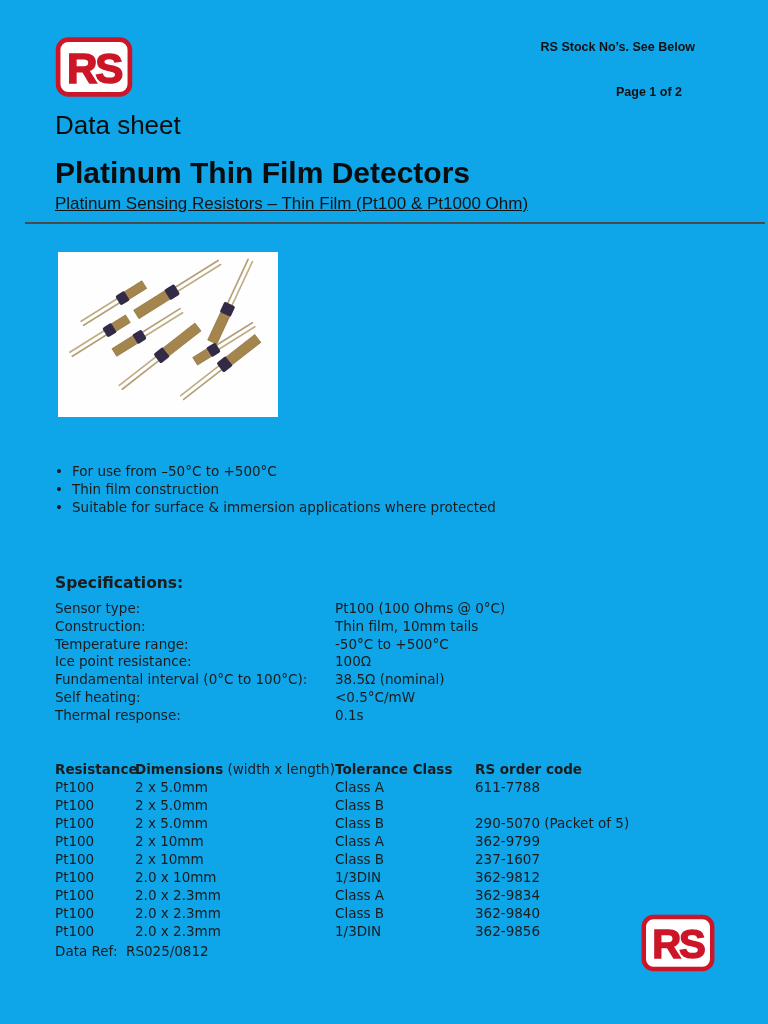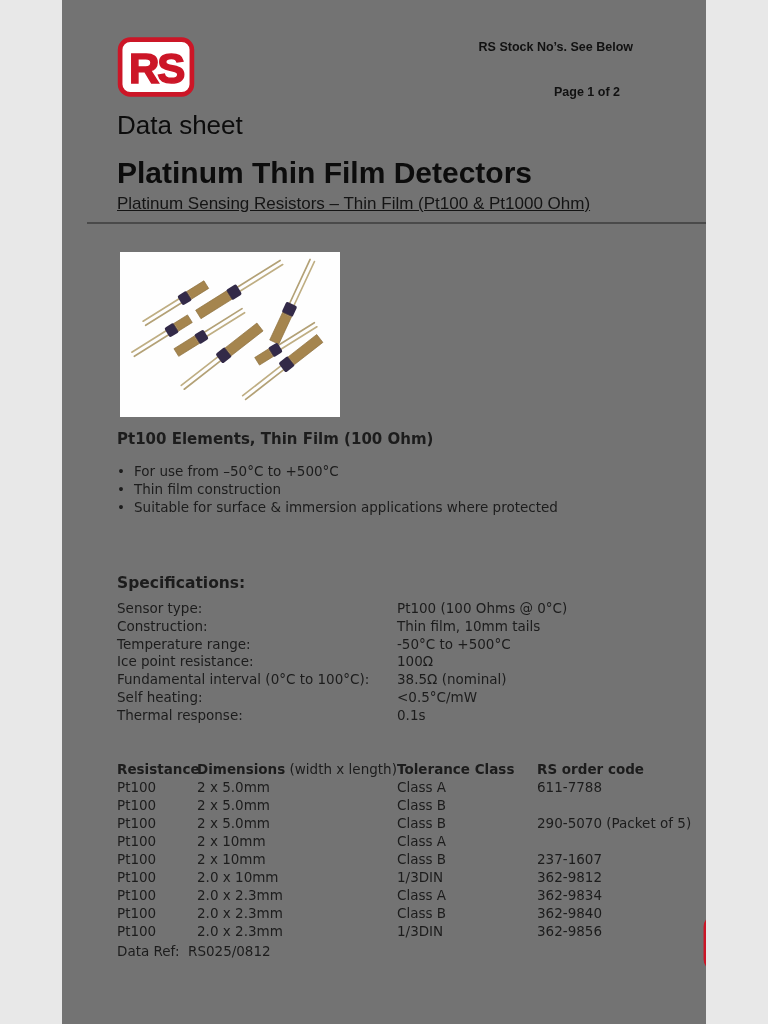--- a/index.html
+++ b/index.html
@@ -1,16 +1,16 @@
 <!DOCTYPE html>
 <html><head>
 <meta charset="utf-8">
 <style>
   html,body{margin:0;padding:0;background:#e8e8e8;}
-  .page{position:relative;width:644px;height:1024px;background:#737373;margin:0 auto;
+  .page{position:relative;width:768px;height:1024px;background:#0ea5e9;margin:0 auto;
         font-family:"DejaVu Sans",sans-serif;color:#1c1c1c;overflow:hidden;}
 
   .logo{position:absolute;}
   .logo-top{left:55px;top:32px;width:78px;height:70px;}
   .logo-bottom{left:640px;top:914px;width:76px;height:58px;}
 
   .hdr-right{position:absolute;right:73px;text-align:right;font-weight:bold;font-size:12.5px;
              font-family:"Liberation Sans",sans-serif;color:#111;}
   .stock-note{top:40px;}
   .page-num{top:85px;right:86px;}
@@ -114,21 +114,20 @@
       </g>
       <g transform="translate(162,116) rotate(-38)">
         <line x1="-48" y1="-2.4" x2="0" y2="-2.4" stroke="#bfae83" stroke-width="1.7"></line>
         <line x1="-48" y1="2.4" x2="0" y2="2.4" stroke="#b3a176" stroke-width="1.7"></line>
         <rect x="0" y="-6" width="12" height="12" rx="2" fill="#332a48"></rect>
         <rect x="12" y="-5" width="36" height="10" fill="#a5854e" stroke="#8a6d3a" stroke-width="0.6"></rect>
       </g>
     </g>
   </svg>
 
-  <div class="sec-heading">Pt100 Elements, Thin Film (100 Ohm)</div>
 
   <ul class="bullets">
 
 
       <li>For use from –50°C to +500°C</li>
 
       <li>Thin film construction</li>
 
       <li>Suitable for surface &amp; immersion applications where protected</li>
 
@@ -201,20 +200,21 @@
           <span class="c1">Pt100</span>
           <span class="c2">2 x 5.0mm</span>
           <span class="c3">Class B</span>
           <span class="c4">290-5070 (Packet of 5)</span>
         </div>
 
         <div class="trow">
           <span class="c1">Pt100</span>
           <span class="c2">2 x 10mm</span>
           <span class="c3">Class A</span>
+          <span class="c4">362-9799</span>
         </div>
 
         <div class="trow">
           <span class="c1">Pt100</span>
           <span class="c2">2 x 10mm</span>
           <span class="c3">Class B</span>
           <span class="c4">237-1607</span>
         </div>
 
         <div class="trow">

